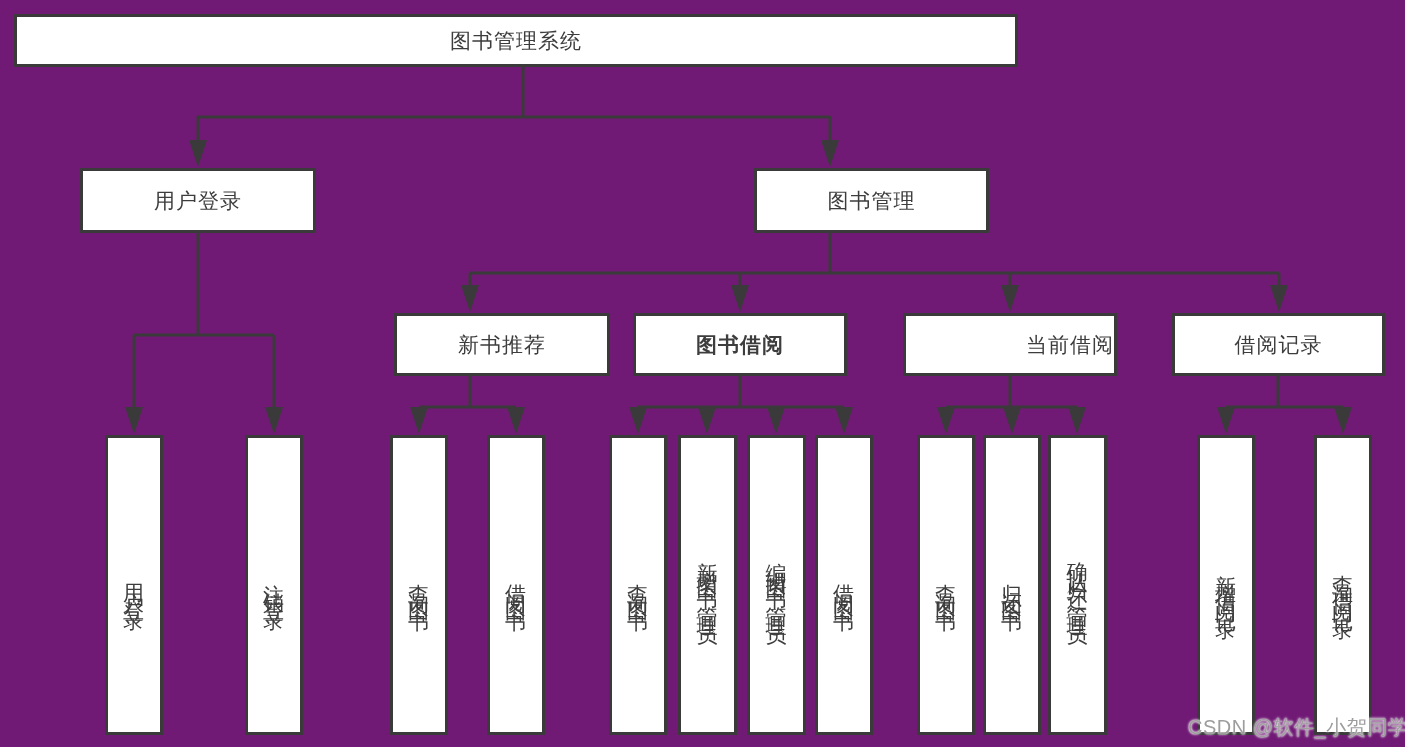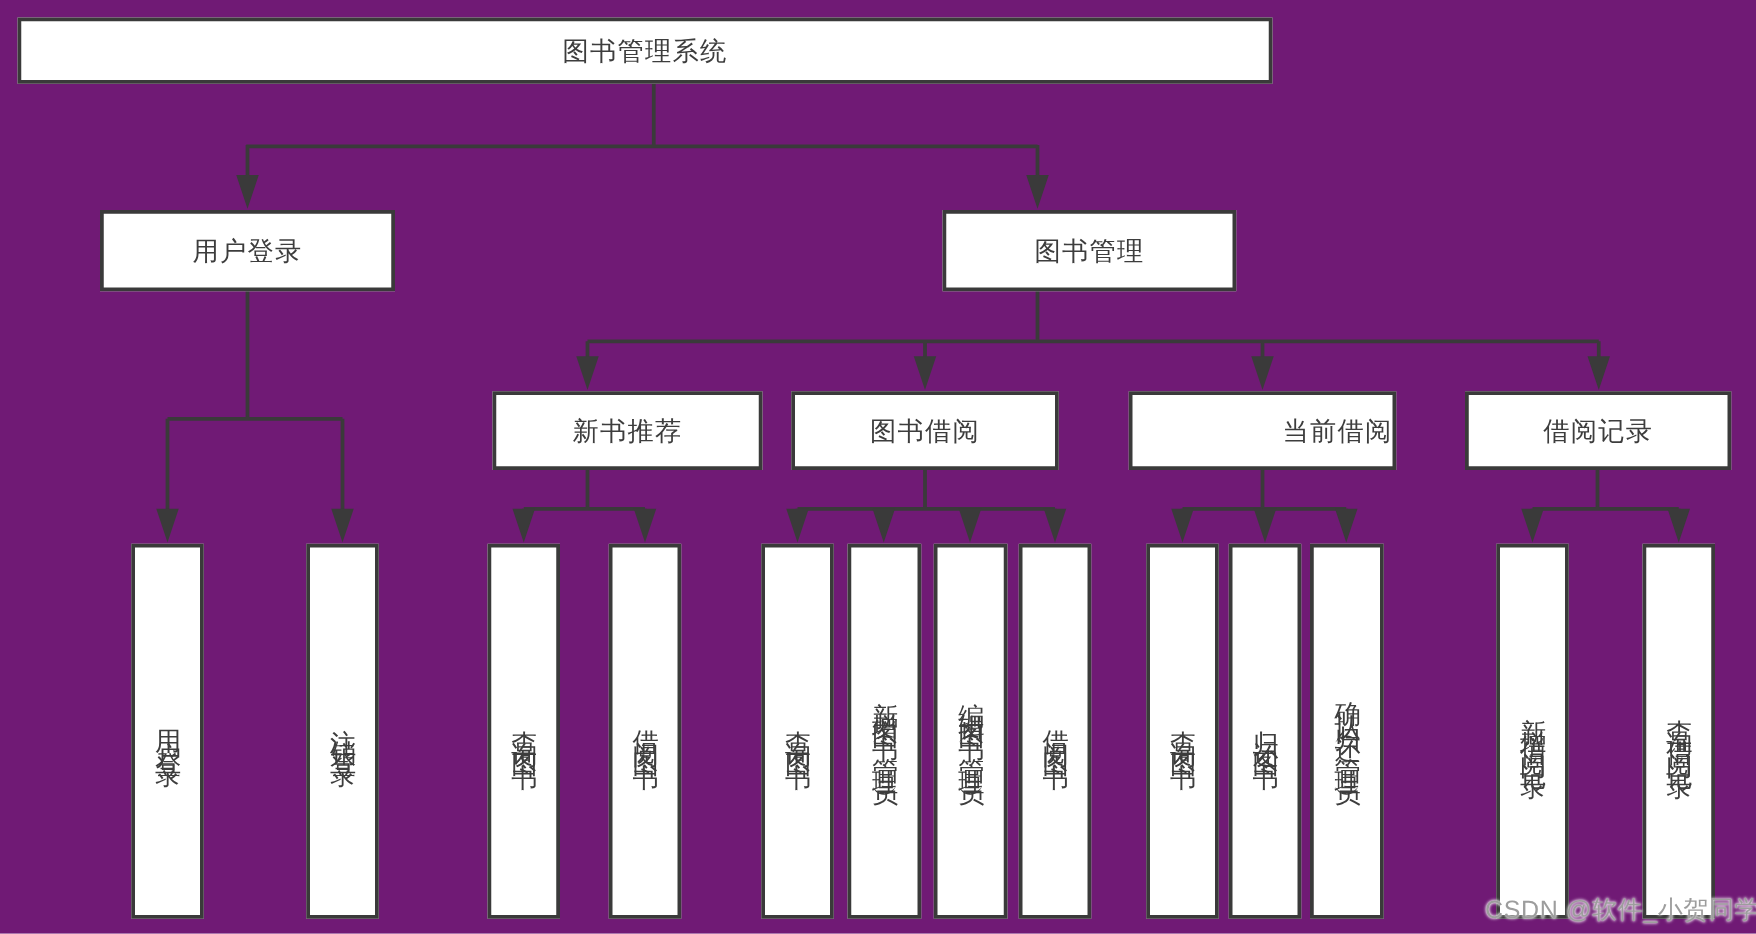--- a/index.html
+++ b/index.html
@@ -111,21 +111,21 @@
   <div class="hnode" style="left:80px; top:168px; width:236px; height:65px;">
     <span>用户登录</span>
   </div>
   <div class="hnode" style="left:712px; top:168px; width:235px; height:65px;margin-left:42px;">
     <span>图书管理</span>
   </div>
 
   <div class="hnode" style="left:362px; top:313px; width:216px; height:63px;margin-left:32px;">
     <span>新书推荐</span>
   </div>
-  <div class="hnode" style="left:633px; top:313px; width:214px; height:63px;">
+  <div class="hnode" style="left:633px; top:313px; width:214px; height:63px;font-weight:bold;">
     <span>图书借阅</span>
   </div>
   <div class="hnode" style="left:903px; top:313px; width:214px; height:63px;justify-content:flex-end;">
     <span>当前借阅</span>
   </div>
   <div class="hnode" style="left:1172px; top:313px; width:213px; height:63px;">
     <span>借阅记录</span>
   </div>
 
   <div class="leaf" style="left:105px; width:58px;">

